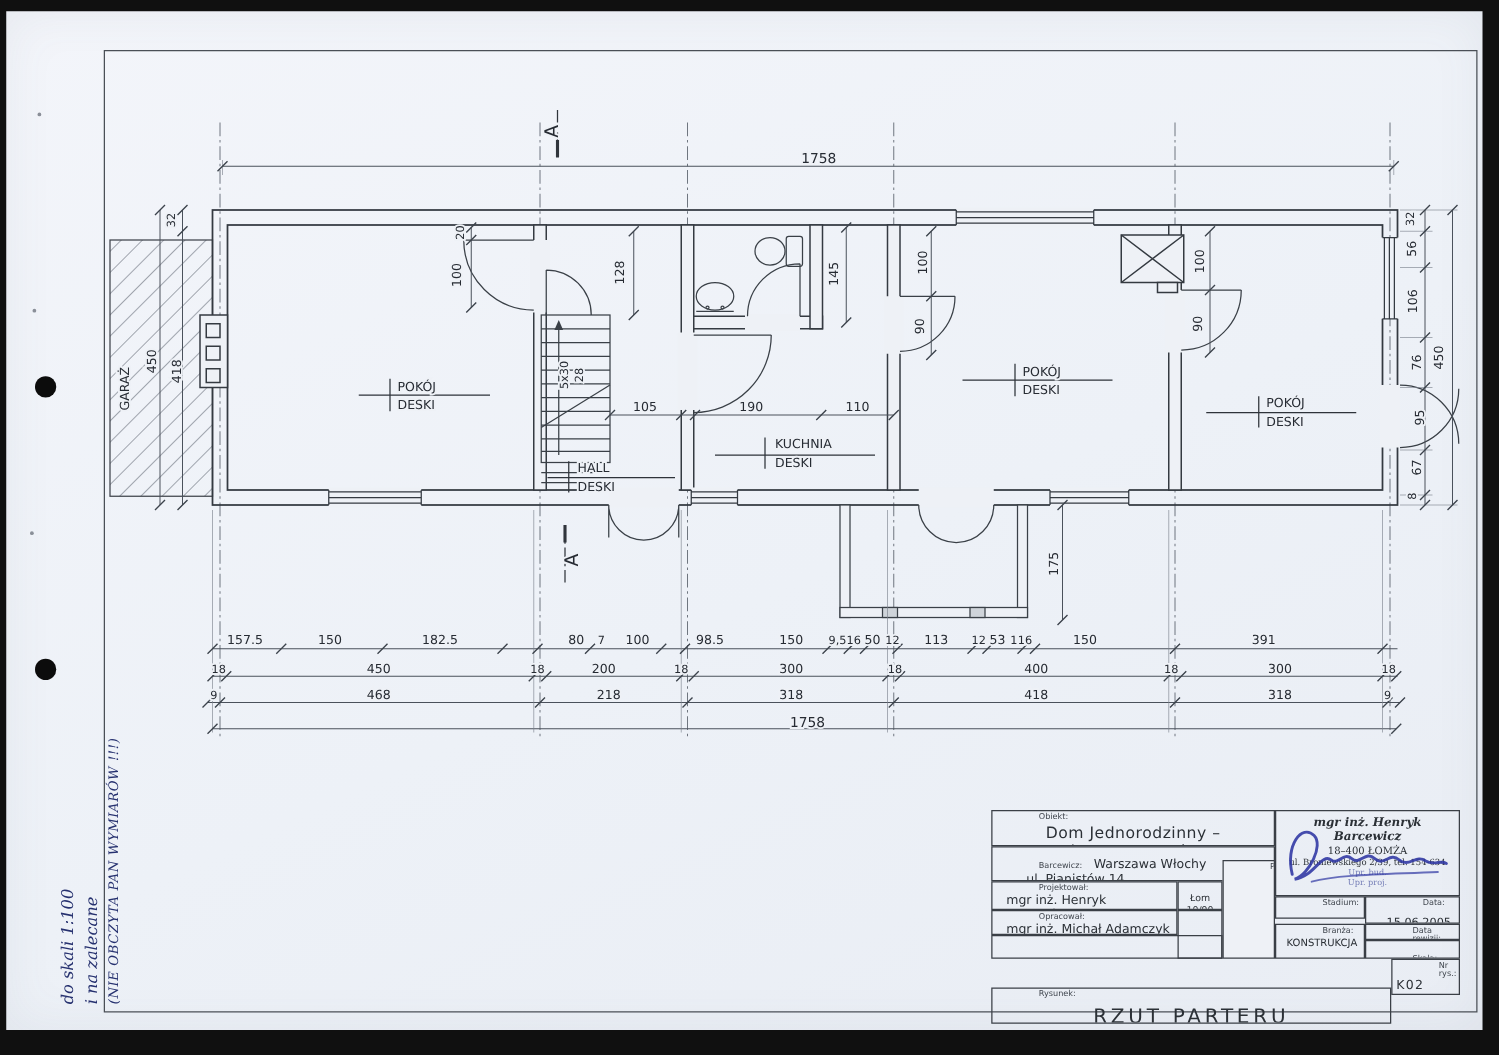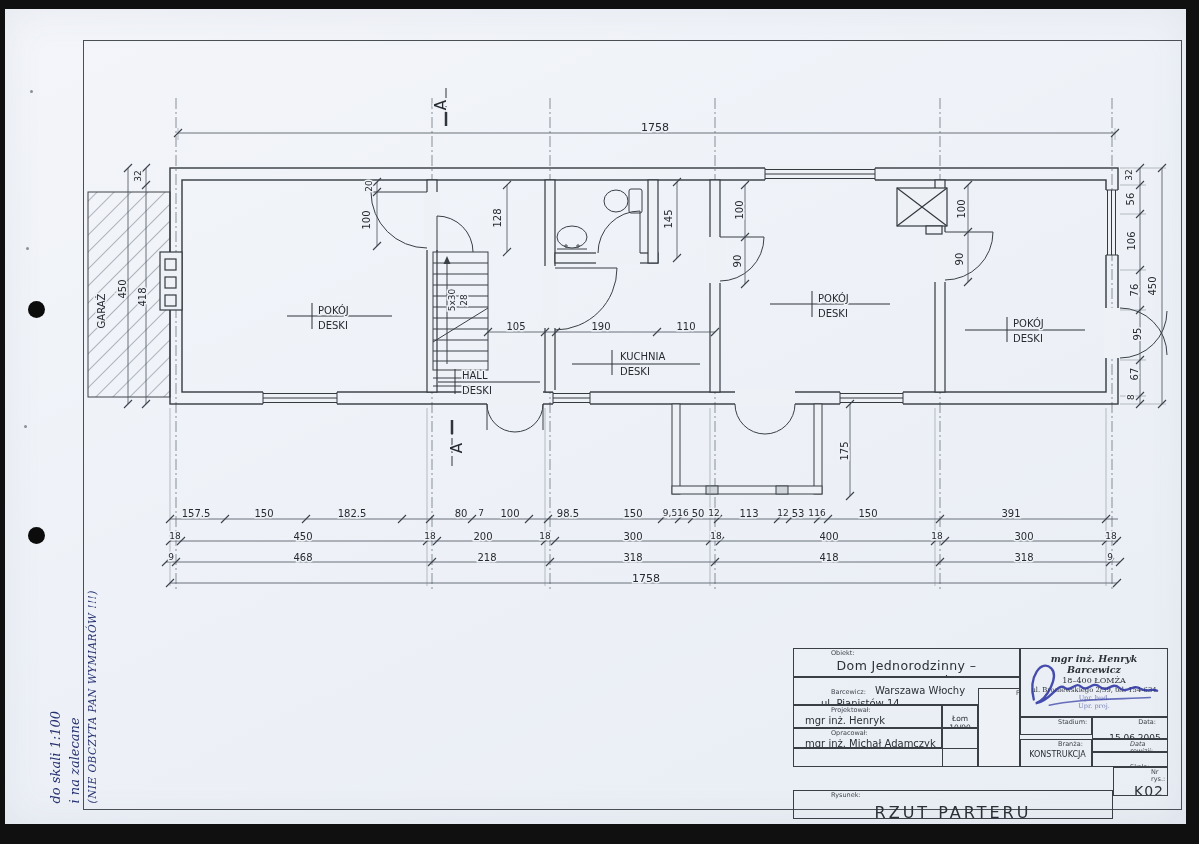--- a/index.html
+++ b/index.html
@@ -18,21 +18,21 @@
   
   .tblock{position:absolute;left:793px;top:648px;width:375px;height:148px;font-family:"DejaVu Sans",sans-serif;color:#2b3036;}
   .cell{position:absolute;border:1px solid #3a3f46;box-sizing:border-box;padding:1px 3px;overflow:hidden;}
   .lbl{font-size:6.5px;color:#40464e;display:block;line-height:1.1;padding-left:34px;}
   .big-val{font-size:12.5px;text-align:center;margin-top:1px;letter-spacing:.4px;}
   .inw-l1{font-size:10px;margin-left:4px;display:inline;}
   .inw-l2{font-size:10px;margin-left:24px;display:block;}
   .name-val{font-size:10px;margin-left:8px;display:block;margin-top:1px;}
   .lom{font-size:7.5px;text-align:center;margin-top:7px;}
   .rys-val{font-size:16px;letter-spacing:3px;text-align:center;margin-top:4px;}
-  .nr-val{font-size:14px;text-align:right;letter-spacing:1px;}
+  .nr-val{font-size:10px;text-align:left;letter-spacing:1px;}
   .st-val{font-size:8px;margin-left:3px;}
   .dt-val{font-size:9px;margin-left:10px;}
   .sk-val{font-size:12px;display:inline;margin-left:14px;}
   .stamp{text-align:center;font-family:"DejaVu Serif",serif;}
   .stamp .s1{font-size:9.5px;font-style:italic;font-weight:bold;margin-top:3px;}
   .stamp .s2{font-size:8px;margin-top:1px;}
   .stamp .s3{font-size:6.8px;margin-top:1px;}
   .stamp .s4,.stamp .s5{font-size:6.5px;color:#4a55a0;opacity:.75;}
   .sig{position:absolute;left:0;top:0;width:100%;height:100%;}
 </style>
@@ -350,20 +350,20 @@
     <span class="st-val">Proj. BUDOWLANY</span>
   </div>
   <div class="cell" style="left:299px;top:69px;width:76px;height:22px;text-align:center;">
     <span class="lbl">Data:</span>
     <span class="dt-val">15.06.2005</span>
   </div>
   <div class="cell" style="left:227px;top:91px;width:72px;height:28px;">
     <span class="lbl">Branża:</span>
     <span class="st-val" style="display:block;text-align:center;margin-top:2px;">KONSTRUKCJA</span>
   </div>
-  <div class="cell" style="left:299px;top:91px;width:76px;height:13px;font-style:italic;">
+  <div class="cell" style="left:299px;top:91px;width:76px;height:13px;">
     <span class="lbl">Data rewizji:</span>
   </div>
   <div class="cell" style="left:299px;top:104px;width:76px;height:15px;">
     <span class="lbl" style="display:inline;">Skala:</span>
     <span class="sk-val">1:50</span>
   </div>
 </div>
 
 </body></html>

